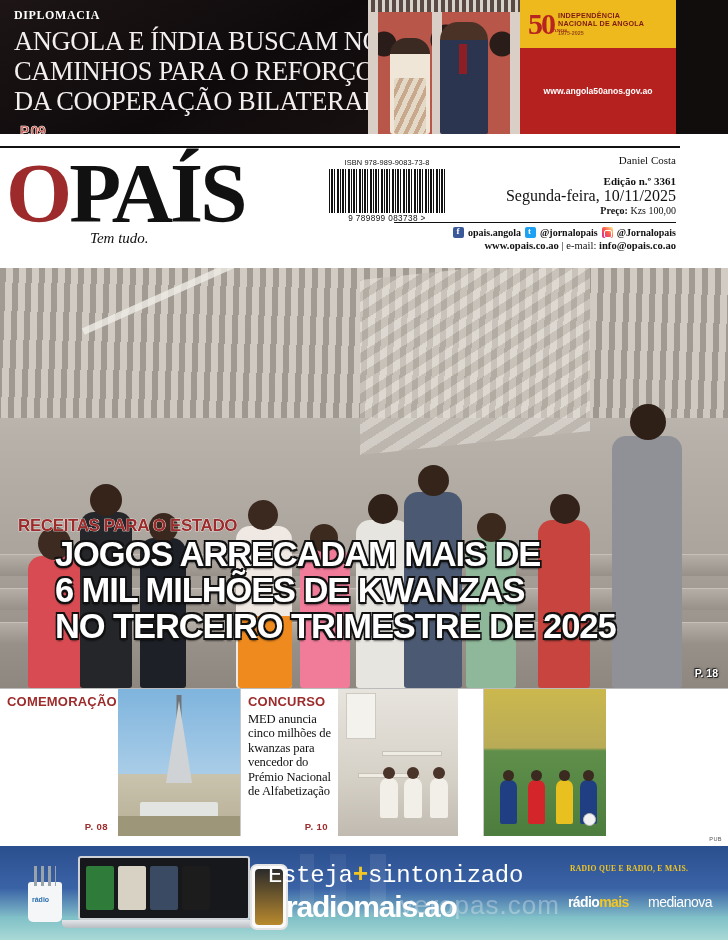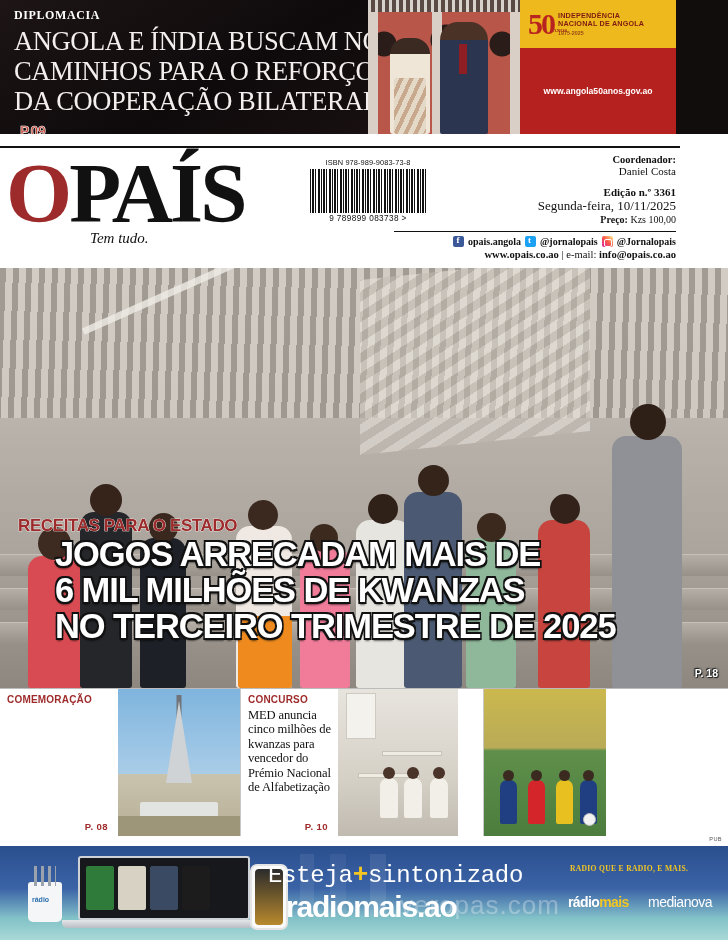--- a/index.html
+++ b/index.html
@@ -167,41 +167,41 @@
   .tagline {
     font-family:"Liberation Serif", serif;
     font-style:italic;
     font-size:15px;
     color:#111;
     margin-left:84px;
     margin-top:-4px;
   }
 
   
-  .barcode-box { position:absolute; left:310px; top:10px; width:116px; text-align:center; }
+  .barcode-box { position:absolute; left:329px; top:10px; width:116px; text-align:center; }
   .isbn-txt { font-family:"Liberation Sans", sans-serif; font-size:7.4px; color:#111; letter-spacing:.1px; }
   .bars {
     height:44px; margin-top:2px;
     background:repeating-linear-gradient(90deg,
       #111 0 1px,#fff 1px 2px,#111 2px 4px,#fff 4px 5px,
       #111 5px 6px,#fff 6px 8px,#111 8px 10px,#fff 10px 11px);
   }
   .barnum { font-family:"Liberation Sans", sans-serif; font-size:8.2px; color:#111; letter-spacing:.4px; margin-top:1px; }
 
   
   .info {
     position:absolute; right:4px; top:6px; width:282px;
     text-align:right;
     font-family:"Liberation Serif", serif;
     color:#111;
   }
   .info .coord-l { font-size:10.5px; font-weight:bold; }
   .info .coord-v { font-size:11px; margin-top:0px; }
   .info .ed { font-size:11px; font-weight:bold; margin-top:9px; }
-  .info .date { font-size:13px; }
+  .info .date { font-size:16px; }
   .info .price { font-size:10px; }
   .info .price b { font-weight:bold; }
   .info hr { border:0; border-top:1px solid #111; margin:6px 0 4px 0; }
   .social {
     display:flex; justify-content:flex-end; align-items:center;
     gap:4px; font-family:"Liberation Serif", serif;
     font-size:10px; font-weight:bold;
   }
   .si { width:11px; height:11px; border-radius:2px; display:inline-block; position:relative; flex:none; }
   .si.fb { background:#3b5998; }
@@ -298,21 +298,21 @@
     background:#fff;
     border-top:1px solid #bbb;
   }
   .col { display:flex; position:relative; }
   .col-txt {
     padding:5px 6px 4px 7px;
     display:flex; flex-direction:column;
   }
   .col-kicker {
     font-family:"Liberation Sans", sans-serif;
-    font-weight:bold; font-size:10px;
+    font-weight:bold; font-size:13px;
     color:#9e2b2b; letter-spacing:.2px;
     margin-bottom:3px;
   }
   .col-head {
     font-family:"Liberation Serif", serif;
     font-size:12.6px; line-height:14.4px;
     color:#111; letter-spacing:-.15px;
   }
   .col-page {
     font-family:"Liberation Sans", sans-serif;
@@ -490,21 +490,20 @@
     <div class="tagline">Tem tudo.</div>
   </div>
 
   <div class="barcode-box">
     <div class="isbn-txt">ISBN 978-989-9083-73-8</div>
     <div class="bars"></div>
     <div class="barnum">9  789899 083738  &gt;</div>
   </div>
 
   <div class="info">
-    <div class="coord-l">Coordenador:</div>
     <div class="coord-v">Daniel Costa</div>
     <div class="ed">Edição n.º 3361</div>
     <div class="date">Segunda-feira, 10/11/2025</div>
     <div class="price"><b>Preço:</b> <span>Kzs 100,00</span></div>
     <hr>
     <div class="social">
       <span class="si fb"></span>
       <span>opais.angola</span>
       <span class="si tw"></span>
       <span>@jornalopais</span>

